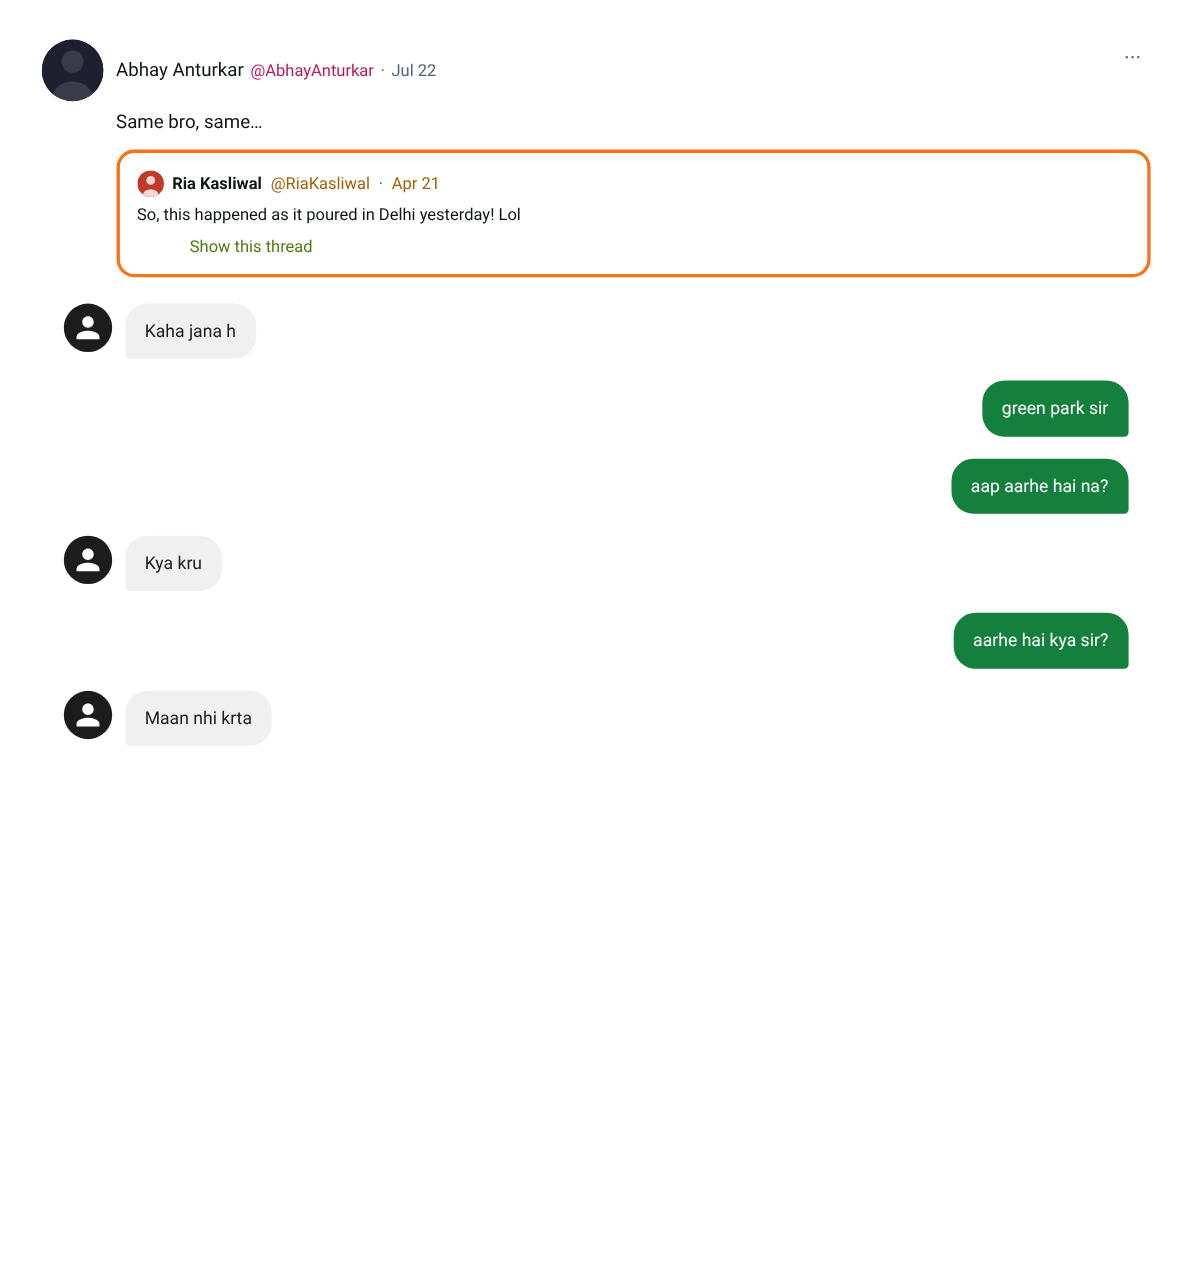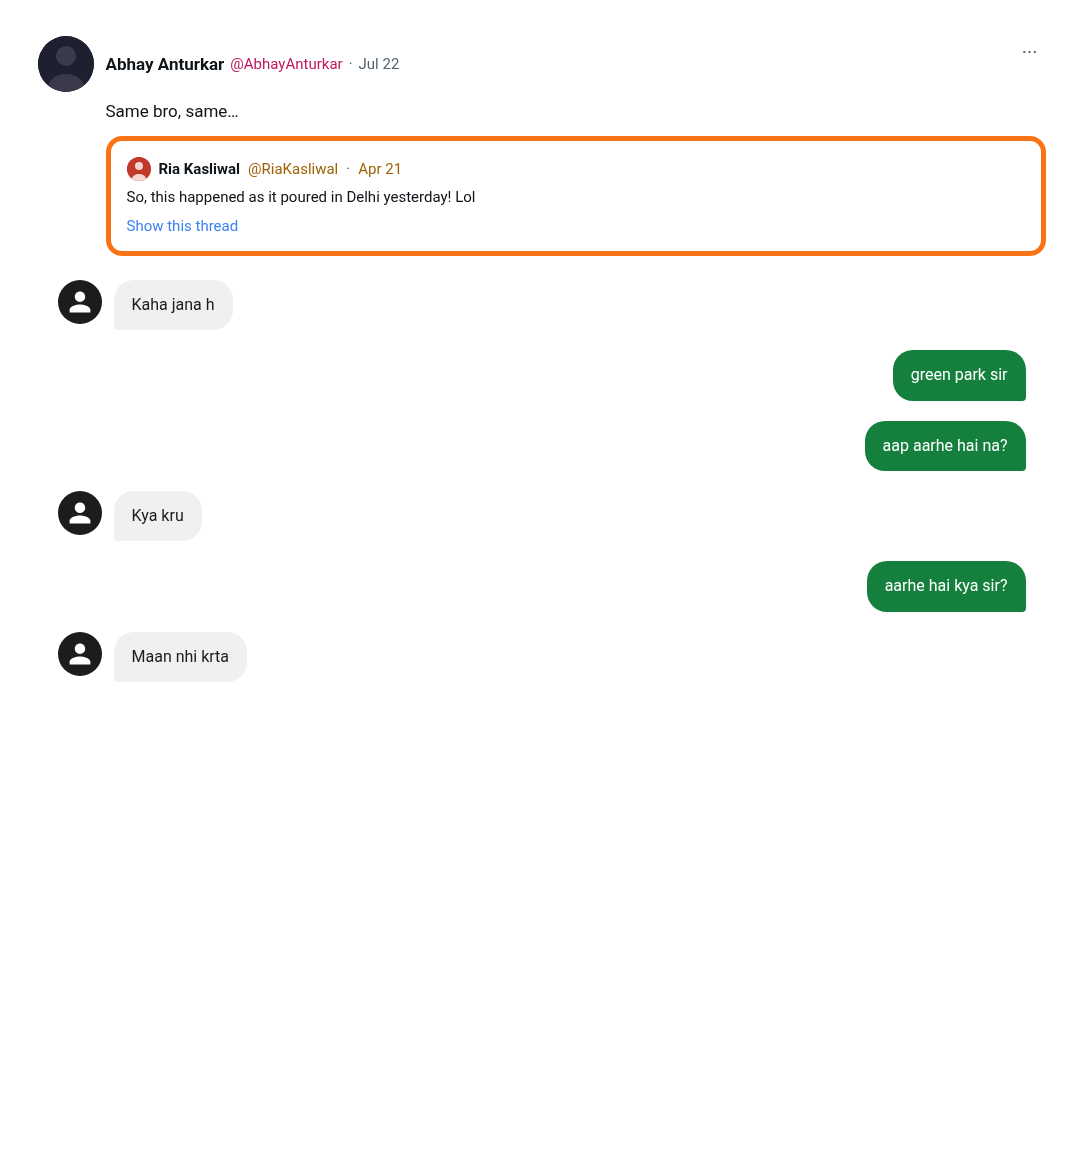--- a/index.html
+++ b/index.html
@@ -51,21 +51,21 @@
       display: flex;
       flex-direction: column;
     }
     .user-name-row {
       display: flex;
       align-items: center;
       gap: 6px;
       flex-wrap: wrap;
     }
     .display-name {
-      font-weight: 700;
+      font-weight: 400;
       font-size: 17px;
       color: #0f1419;
     }
     .handle {
       font-size: 15px;
       color: #be185d;
     }
     .dot-separator {
       color: #536471;
       font-size: 15px;
@@ -82,21 +82,21 @@
       line-height: 1.4;
     }
     .more-options {
       cursor: pointer;
       color: #536471;
       font-size: 20px;
       padding: 4px 8px;
       border-radius: 50%;
     }
     .quoted-tweet {
-      border: 5px solid #f97316;
+      border: 3px solid #f97316;
       border-radius: 16px;
       margin-left: 68px;
       padding: 16px;
       background: #fff;
     }
     .quoted-header {
       display: flex;
       align-items: center;
       gap: 8px;
       margin-bottom: 6px;
@@ -128,24 +128,25 @@
       font-size: 15px;
       color: #a16207;
     }
     .quoted-text {
       font-size: 15px;
       color: #0f1419;
       line-height: 1.4;
       margin-bottom: 8px;
     }
     .show-thread-link {
-      color: #3b82f6;
+      color: #4d7c0f;
       font-size: 15px;
       cursor: pointer;
       text-decoration: none;
+      margin-left: 48px;
     }
     
     .chat-area {
       margin-top: 24px;
       padding: 0 20px;
       display: flex;
       flex-direction: column;
       gap: 20px;
     }
     .chat-row {

